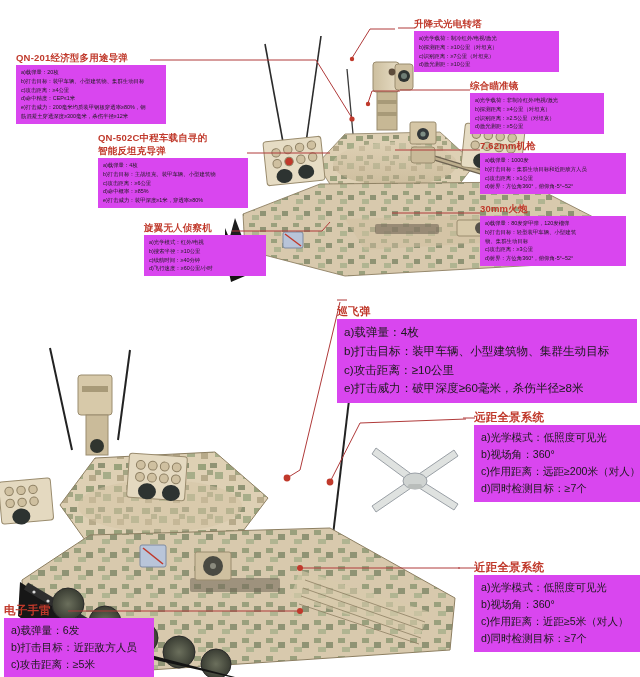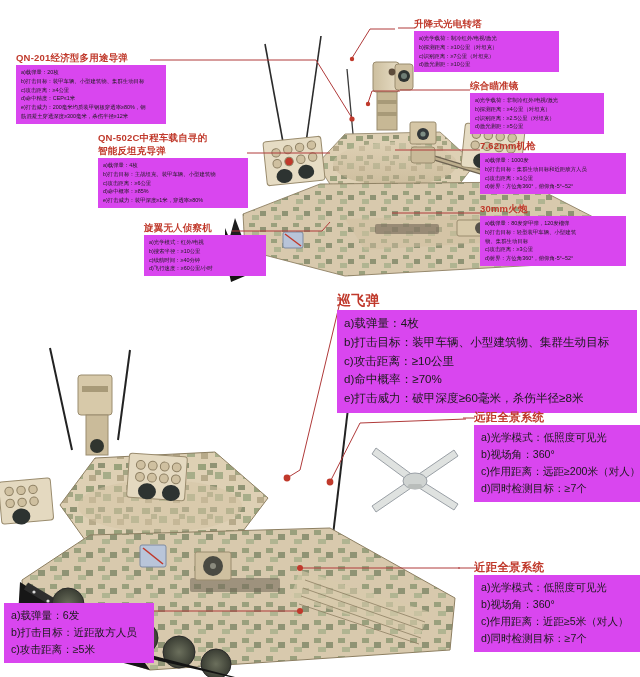--- a/index.html
+++ b/index.html
@@ -22,21 +22,21 @@
     background:#d946ef;color:#1a1a1a;
     padding:4px 7px 5px 7px;line-height:1.45;
   }
   .callout .specs div{white-space:nowrap;}
 
   
   .sm .title{font-size:9.5px;}
   .sm .specs{font-size:5.4px;line-height:1.62;padding:3px 5px;}
 
   
-  .lg .title{font-size:14px;}
+  .lg .title{font-size:11px;margin-top:12px;}
   .lg .specs{font-size:11.6px;line-height:1.62;}
   .md .title{font-size:11.5px;}
   .md .specs{font-size:10.6px;line-height:1.6;}
 
   
   #leaders{position:absolute;inset:0;pointer-events:none;}
 
   .divider{position:absolute;left:0;width:640px;height:1px;background:#ffffff;}
 </style>
 </head>
@@ -366,21 +366,20 @@
       <div>d)射界：方位角360°，俯仰角-5°~52°</div>
     </div>
   </div>
 
   <div class="callout lg" style="left:337px;top:292px;width:300px;">
     <div class="title">巡飞弹</div>
     <div class="specs">
       <div>a)载弹量：4枚</div>
       <div>b)打击目标：装甲车辆、小型建筑物、集群生动目标</div>
       <div>c)攻击距离：≥10公里</div>
-      <div>d)命中概率：≥70%</div>
       <div>e)打击威力：破甲深度≥60毫米，杀伤半径≥8米</div>
     </div>
   </div>
 
   <div class="callout md" style="left:474px;top:410px;width:166px;">
     <div class="title">远距全景系统</div>
     <div class="specs">
       <div>a)光学模式：低照度可见光</div>
       <div>b)视场角：360°</div>
       <div>c)作用距离：远距≥200米（对人）</div>
@@ -392,20 +391,21 @@
     <div class="title">近距全景系统</div>
     <div class="specs">
       <div>a)光学模式：低照度可见光</div>
       <div>b)视场角：360°</div>
       <div>c)作用距离：近距≥5米（对人）</div>
       <div>d)同时检测目标：≥7个</div>
     </div>
   </div>
 
   <div class="callout md" style="left:4px;top:603px;width:150px;">
+    <div class="title">电子手雷</div>
     <div class="specs">
       <div>a)载弹量：6发</div>
       <div>b)打击目标：近距敌方人员</div>
       <div>c)攻击距离：≥5米</div>
     </div>
   </div>
 
 </div>
 
 </body></html>

